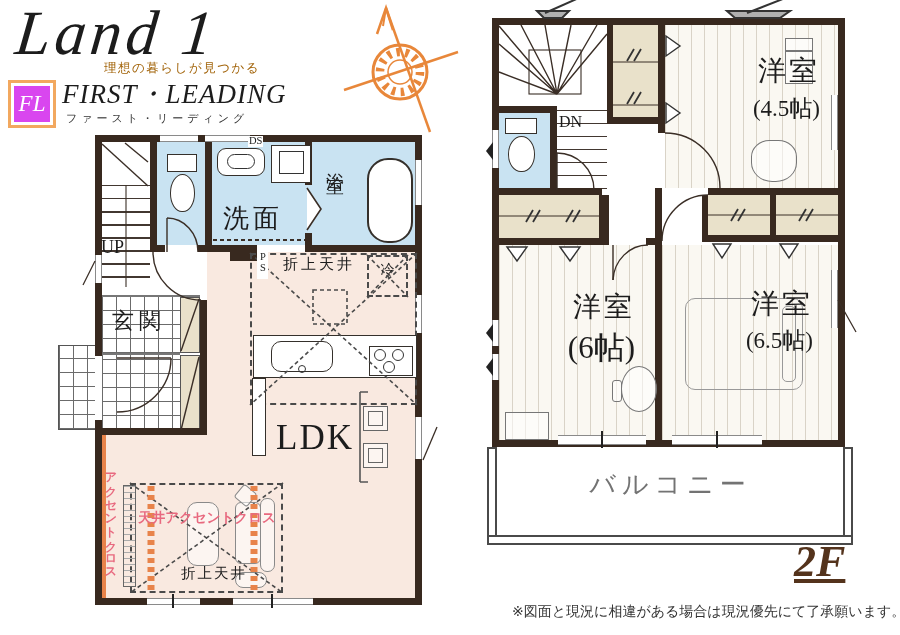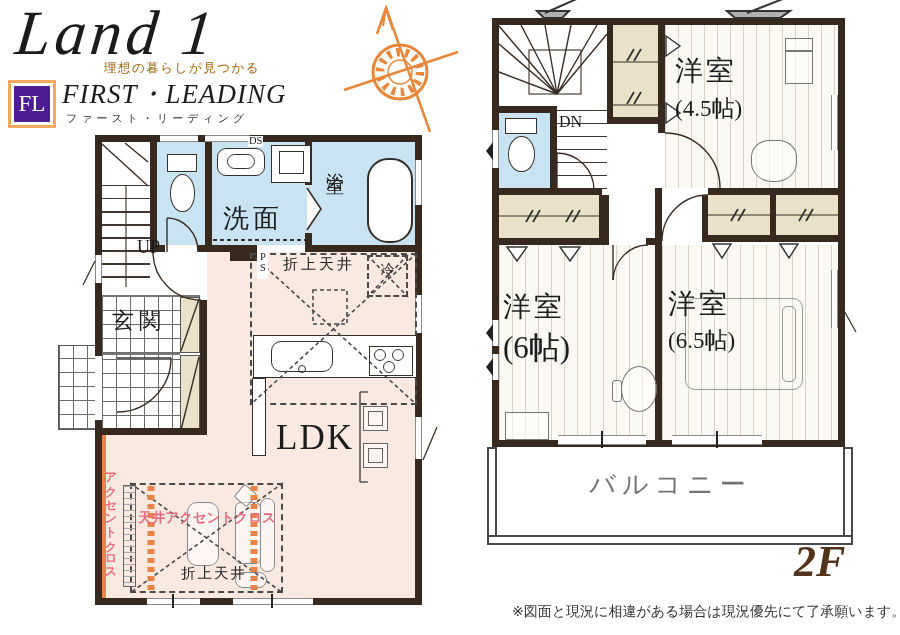--- a/index.html
+++ b/index.html
@@ -3,21 +3,21 @@
 <meta charset="utf-8">
 <style>
   html,body{margin:0;padding:0;background:#fff;}
   #canvas{position:relative;width:900px;height:635px;background:#fff;overflow:hidden;
           font-family:"Liberation Serif","DejaVu Serif",serif;}
   .abs{position:absolute;}
   .txt{position:absolute;color:#1c1c1c;white-space:nowrap;line-height:1;
        font-family:"Liberation Serif","DejaVu Serif",serif;}
   .vtxt{writing-mode:vertical-rl;text-orientation:upright;}
   .ctr{display:flex;align-items:center;justify-content:center;text-align:center;}
-  .col{display:flex;flex-direction:column;align-items:flex-start;justify-content:flex-start;}
+  .col{display:flex;flex-direction:column;align-items:flex-end;justify-content:flex-start;}
   .wall{position:absolute;background:#38291f;}
   .fill{position:absolute;}
   .grid{background-image:repeating-linear-gradient(0deg,#6b6b6b 0 1px,transparent 1px 14px),
         repeating-linear-gradient(90deg,#6b6b6b 0 1px,transparent 1px 14px);background-color:#fff;}
   .stripes{background-color:#faf8f2;
         background-image:repeating-linear-gradient(90deg,#d9d3c7 0 1px,transparent 1px 13px);}
   .treads{background-image:repeating-linear-gradient(180deg,#423730 0 1.5px,transparent 1.5px 13px);}
   .beige{background:#e9e1ca;}
   .blue{background:#c9e3f2;}
   .pink{background:#f9e9e0;}
@@ -34,21 +34,21 @@
       font-family:"Liberation Serif","DejaVu Serif",serif;}
 </style>
 </head>
 <body>
 
 <div id="canvas">
 
   <div class="txt" style="left:16px;top:2px;font-size:63px;font-style:italic;letter-spacing:4px;transform:skewX(-6deg);">Land 1</div>
   <div class="txt" style="left:104px;top:62px;font-size:12.5px;letter-spacing:1.5px;color:#a16207;">理想の暮らしが見つかる</div>
   <div class="abs" style="left:8px;top:80px;width:48px;height:48px;border:3px solid #f2a85f;background:#fff;box-sizing:border-box;padding:3px;">
-    <div class="ctr" style="width:100%;height:100%;background:#4c1d95;color:#fff;font-size:23px;font-family:'Liberation Serif',serif;">FL</div>
+    <div class="ctr" style="width:100%;height:100%;background:#d946ef;color:#fff;font-style:italic;font-size:23px;font-family:'Liberation Serif',serif;">FL</div>
   </div>
   <div class="txt" style="left:62px;top:81px;font-size:27px;font-style:italic;letter-spacing:1px;">FIRST・LEADING</div>
   <div class="txt" style="left:66px;top:113px;font-size:11px;letter-spacing:4px;color:#333;">ファースト・リーディング</div>
 
   <svg style="left:330px;top:0px;" width="140" height="145" viewBox="0 0 140 145">
     <g stroke="#e8873a" fill="none">
       <line x1="100" y1="132" x2="56" y2="8" stroke-width="2.5"></line>
       <path d="M47 34 L56 8 L63 30" stroke-width="2.5"></path>
       <line x1="56" y1="8" x2="53" y2="26" stroke-width="2"></line>
       <line x1="14" y1="90" x2="128" y2="52" stroke-width="2.5"></line>
@@ -160,21 +160,21 @@
           <path d="M353 125 L312 167"></path>
         <path d="M75 353 L228 463"></path>
           <path d="M228 353 L75 463"></path>
       </g>
       <g stroke="#e8834a" stroke-width="7" stroke-dasharray="5 4">
         <path d="M96 356 L96 461"></path>
           <path d="M199 356 L199 461"></path>
       </g>
     </svg>
 
-    <div class="txt" style="left:46px;top:108px;font-size:18px;margin-left:36px;">UP</div>
+    <div class="txt" style="left:46px;top:108px;font-size:18px;">UP</div>
     <div class="txt" style="left:193px;top:6px;font-size:10.5px;background:#fff;padding:0 1px;">DS</div>
     <div class="txt vtxt" style="left:202px;top:121px;font-size:10.5px;background:#fff;height:28px;">PS</div>
     <div class="txt" style="left:168px;top:76px;font-size:26px;letter-spacing:4px;">洗面</div>
     <div class="txt vtxt" style="left:271px;top:28px;font-size:18px;height:70px;letter-spacing:4px;">浴室</div>
     <div class="txt" style="left:57px;top:180px;font-size:22px;letter-spacing:5px;">玄関</div>
     <div class="txt" style="left:228px;top:127px;font-size:15px;letter-spacing:3px;">折上天井</div>
     <div class="txt ctr" style="left:312px;top:133px;width:41px;font-size:14px;">冷</div>
     <div class="txt ctr" style="left:195px;top:290px;width:130px;font-size:35px;letter-spacing:2px;">LDK</div>
     <div class="txt ctr pinktext" style="left:77px;top:381px;width:150px;font-size:13.5px;">天井アクセントクロス</div>
     <div class="txt ctr" style="left:113px;top:436px;width:92px;font-size:14.5px;letter-spacing:2px;">折上天井</div>
@@ -290,16 +290,16 @@
       <div class="txt" style="position:static;font-size:28px;letter-spacing:3px;">洋室</div>
       <div class="txt" style="position:static;font-size:31px;">(6帖)</div>
     </div>
     <div class="abs col" style="left:183px;top:280px;width:145px;gap:11px;">
       <div class="txt" style="position:static;font-size:28px;letter-spacing:3px;">洋室</div>
       <div class="txt" style="position:static;font-size:23px;">(6.5帖)</div>
     </div>
     <div class="txt ctr" style="left:88px;top:462px;width:195px;font-size:26px;letter-spacing:6px;color:#737373;">バルコニー</div>
   </div>
 
-  <div class="floorlabel" style="left:794px;top:536px;font-size:44px;">2F</div>
+  <div class="floorlabel" style="left:794px;top:536px;font-size:44px;text-decoration:underline;">2F</div>
   <div class="abs" style="left:512px;top:603px;font-size:14px;color:#333;font-family:'Liberation Sans','DejaVu Sans',sans-serif;white-space:nowrap;">※図面と現況に相違がある場合は現況優先にて了承願います。</div>
 
 </div>
 
 </body></html>

